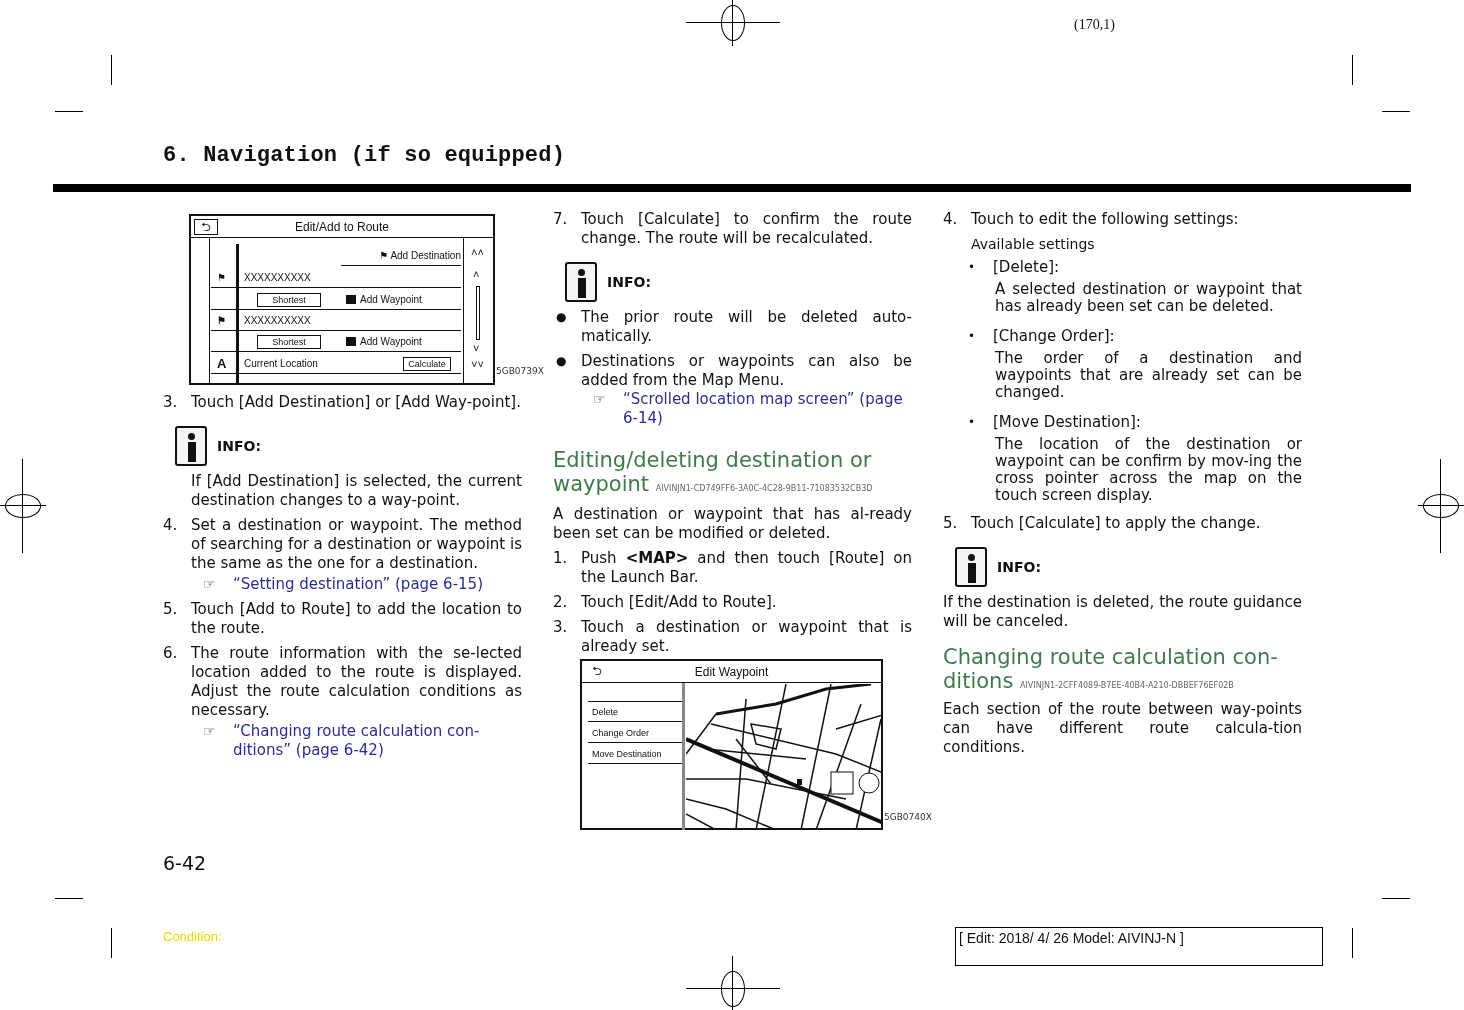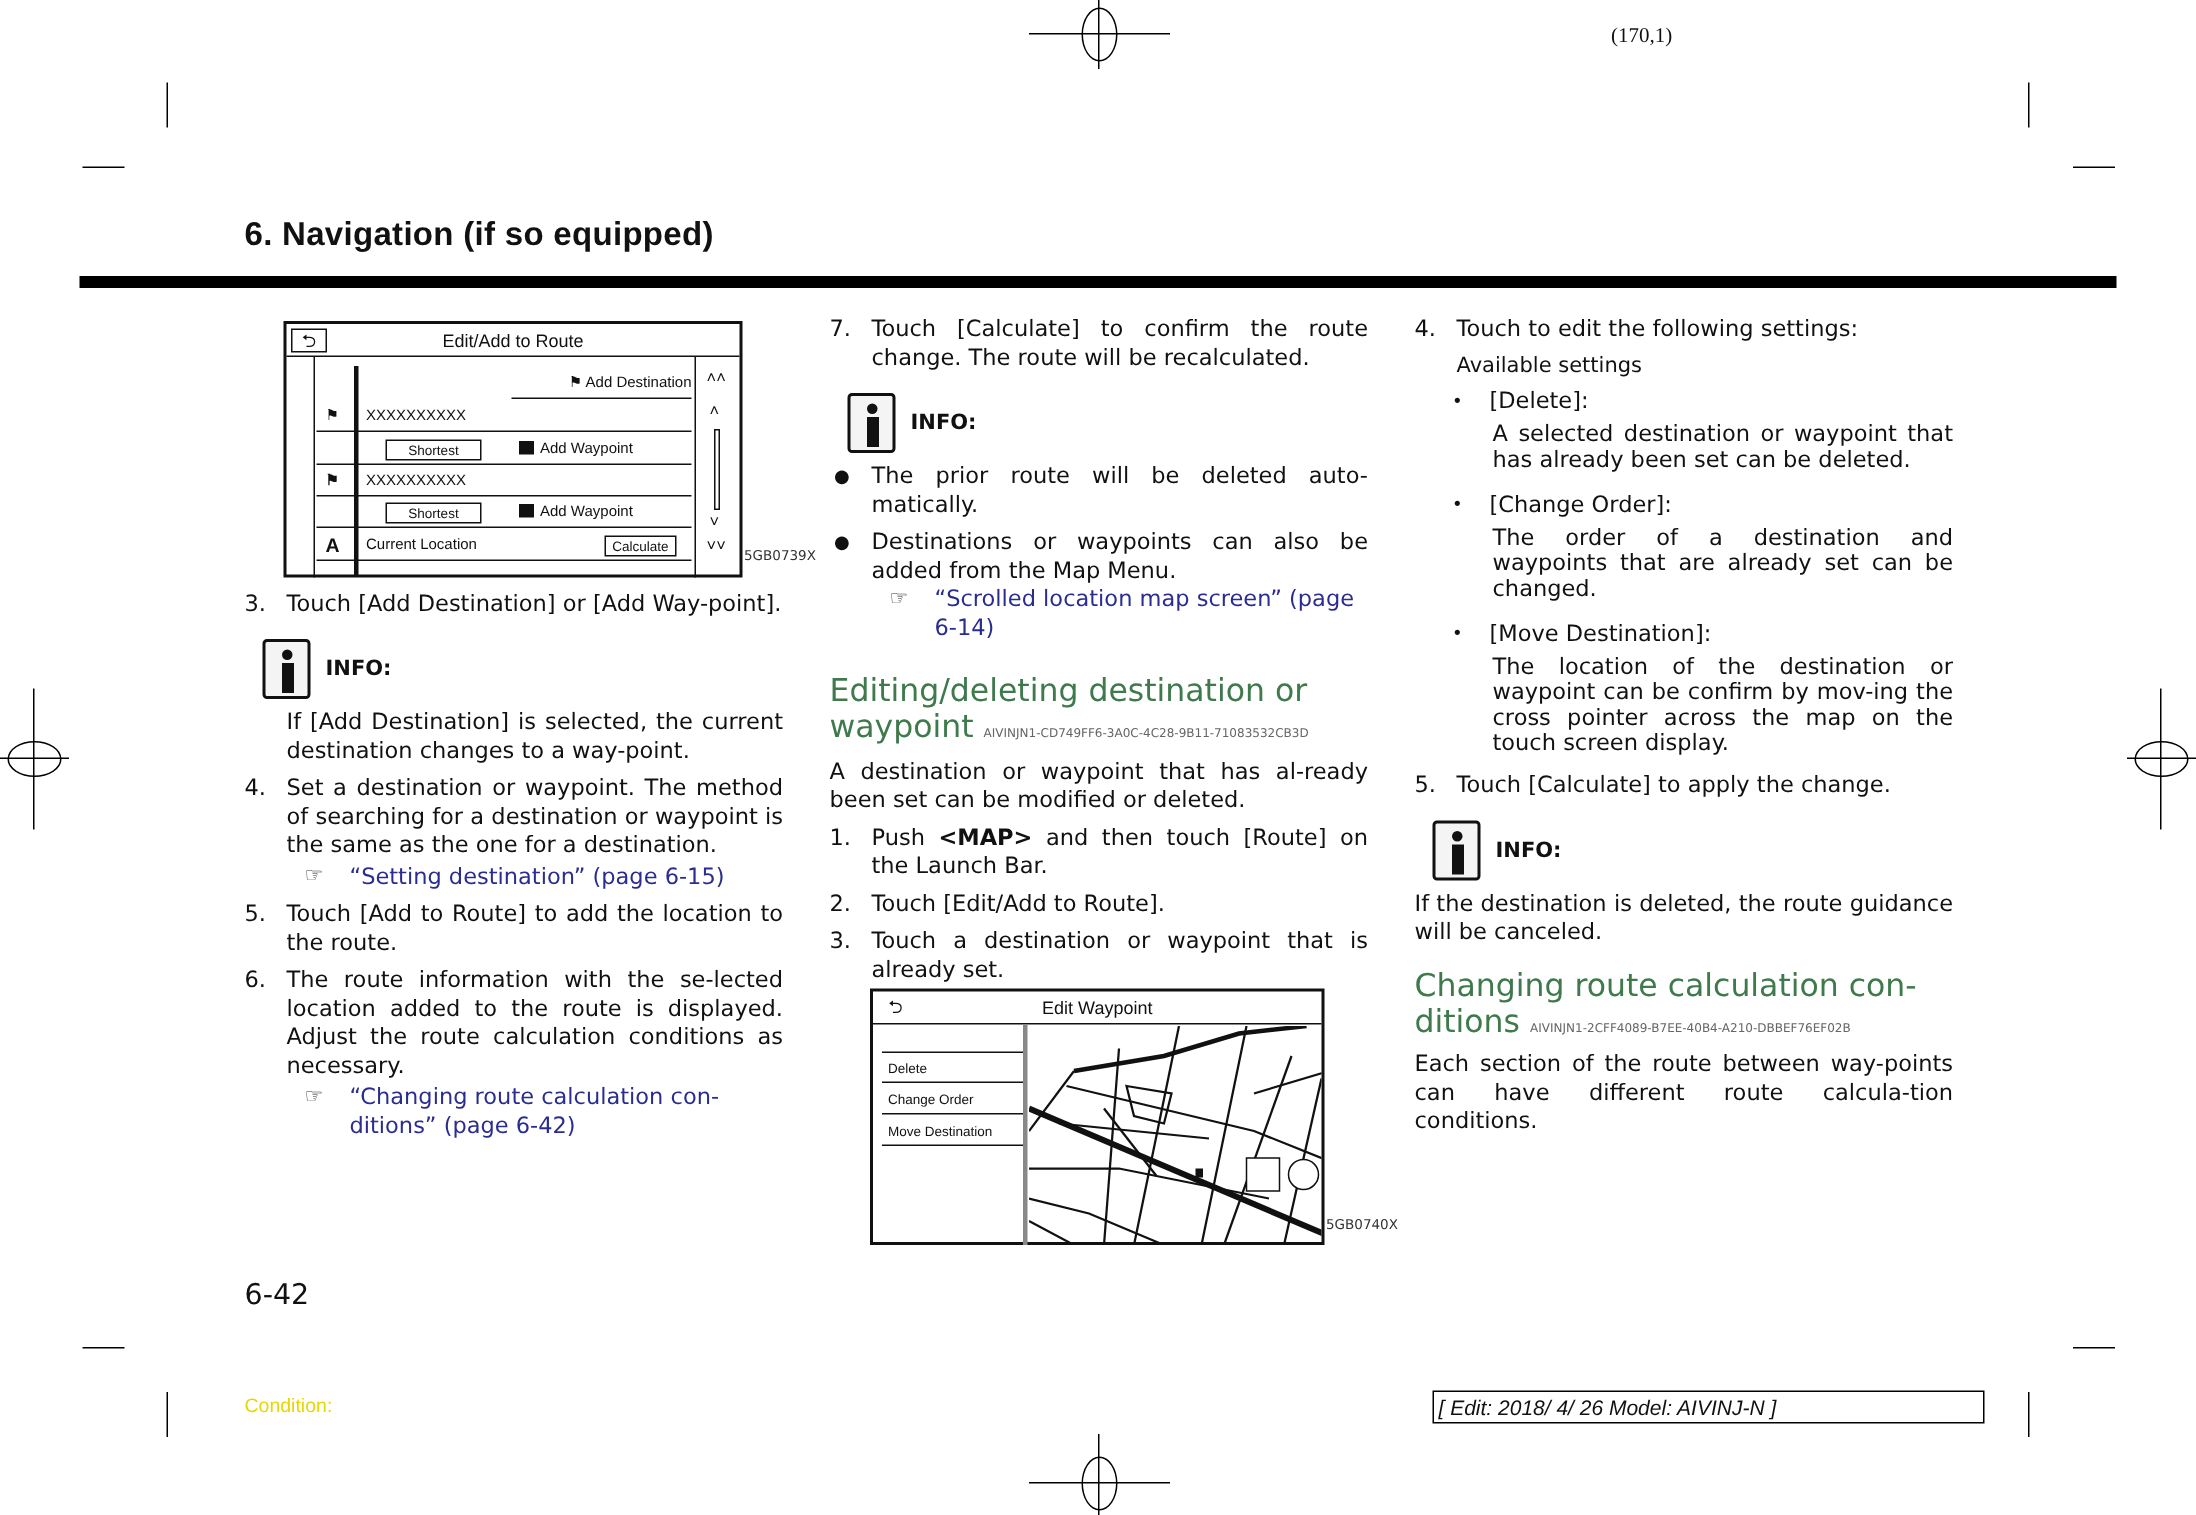--- a/index.html
+++ b/index.html
@@ -9,21 +9,21 @@
   .mark-line { position:absolute; background:#000; }
   .reg { position:absolute; width:94px; height:46px; }
   .reg .h { position:absolute; left:0; top:22px; width:94px; height:1px; background:#000; }
   .reg .v { position:absolute; left:46px; top:-24px; width:1px; height:94px; background:#000; }
   .reg .c { position:absolute; left:35px; top:5px; width:24px; height:36px; border:1px solid #000; border-radius:50%; }
   .sidereg { position:absolute; width:46px; height:94px; }
   .sidereg .h { position:absolute; left:-24px; top:46px; width:94px; height:1px; background:#000; }
   .sidereg .v { position:absolute; left:22px; top:0; width:1px; height:94px; background:#000; }
   .sidereg .c { position:absolute; left:5px; top:35px; width:36px; height:24px; border:1px solid #000; border-radius:50%; }
 
-  .chapter { position:absolute; left:163px; top:143px; font-size:22px; font-weight:bold; letter-spacing:0.2px; font-family:Liberation Sans, sans-serif; }
+  .chapter { position:absolute; left:163px; top:143px; font-size:22px; font-weight:bold; letter-spacing:0.2px; font-family:Liberation Mono, monospace; }
   .rule { position:absolute; left:53px; top:184px; width:1358px; height:8px; background:#000; }
   .pagecode { position:absolute; left:1074px; top:17px; font-family:"Liberation Serif", serif; font-size:14px; }
 
   .col { position:absolute; font-size:15px; line-height:19px; }
   .item { display:flex; margin-bottom:6px; text-align:justify; }
   .item .num { width:28px; flex:none; }
   .item .txt { flex:1; }
   .ref { color:#2a2d8f; display:flex; }
   .ref .hand { width:30px; flex:none; color:#333; font-size:14px; }
   .info { display:flex; align-items:center; margin:14px 0 6px 12px; }
@@ -38,21 +38,21 @@
   .caption { position:absolute; font-size:9px; color:#333; }
 
   
   .scr { position:absolute; border:2px solid #111; background:#fff; font-family:"Liberation Sans", sans-serif; font-size:10px; }
   .scr .title { position:absolute; left:0; top:0; right:0; height:22px; border-bottom:1px solid #111; text-align:center; line-height:22px; font-size:12px; }
   .scr .back { position:absolute; left:3px; top:3px; width:24px; height:16px; border:1.5px solid #111; text-align:center; line-height:14px; font-size:12px; }
   .row { position:absolute; border-bottom:1px solid #111; height:20px; line-height:20px; }
   .btn-s { position:absolute; border:1px solid #111; height:14px; line-height:12px; font-size:9px; text-align:center; background:#fff; }
   .flag { display:inline-block; width:10px; height:9px; background:#111; margin-right:4px; vertical-align:-1px; }
 
-  .footer-box { position:absolute; left:955px; top:927px; width:368px; height:22px; border:1px solid #000; font-family:"Liberation Sans", sans-serif; font-size:14px; line-height:21px; padding-left:3px;font-style:italic; }
+  .footer-box { position:absolute; left:955px; top:927px; width:368px; height:39px; border:1px solid #000; font-family:"Liberation Sans", sans-serif; font-size:14px; line-height:21px; padding-left:3px; }
   .condition { position:absolute; left:163px; top:929px; font-family:"Liberation Sans", sans-serif; font-size:13px; color:#e8d600; }
   .pagenum { position:absolute; left:163px; top:852px; font-size:19px; }
 </style>
 </head>
 <body>
 
 <div class="reg" style="left:686px;top:0;">
     <div class="h"></div>
     <div class="v" style="top:0;height:46px"></div>
     <div class="c"></div>

